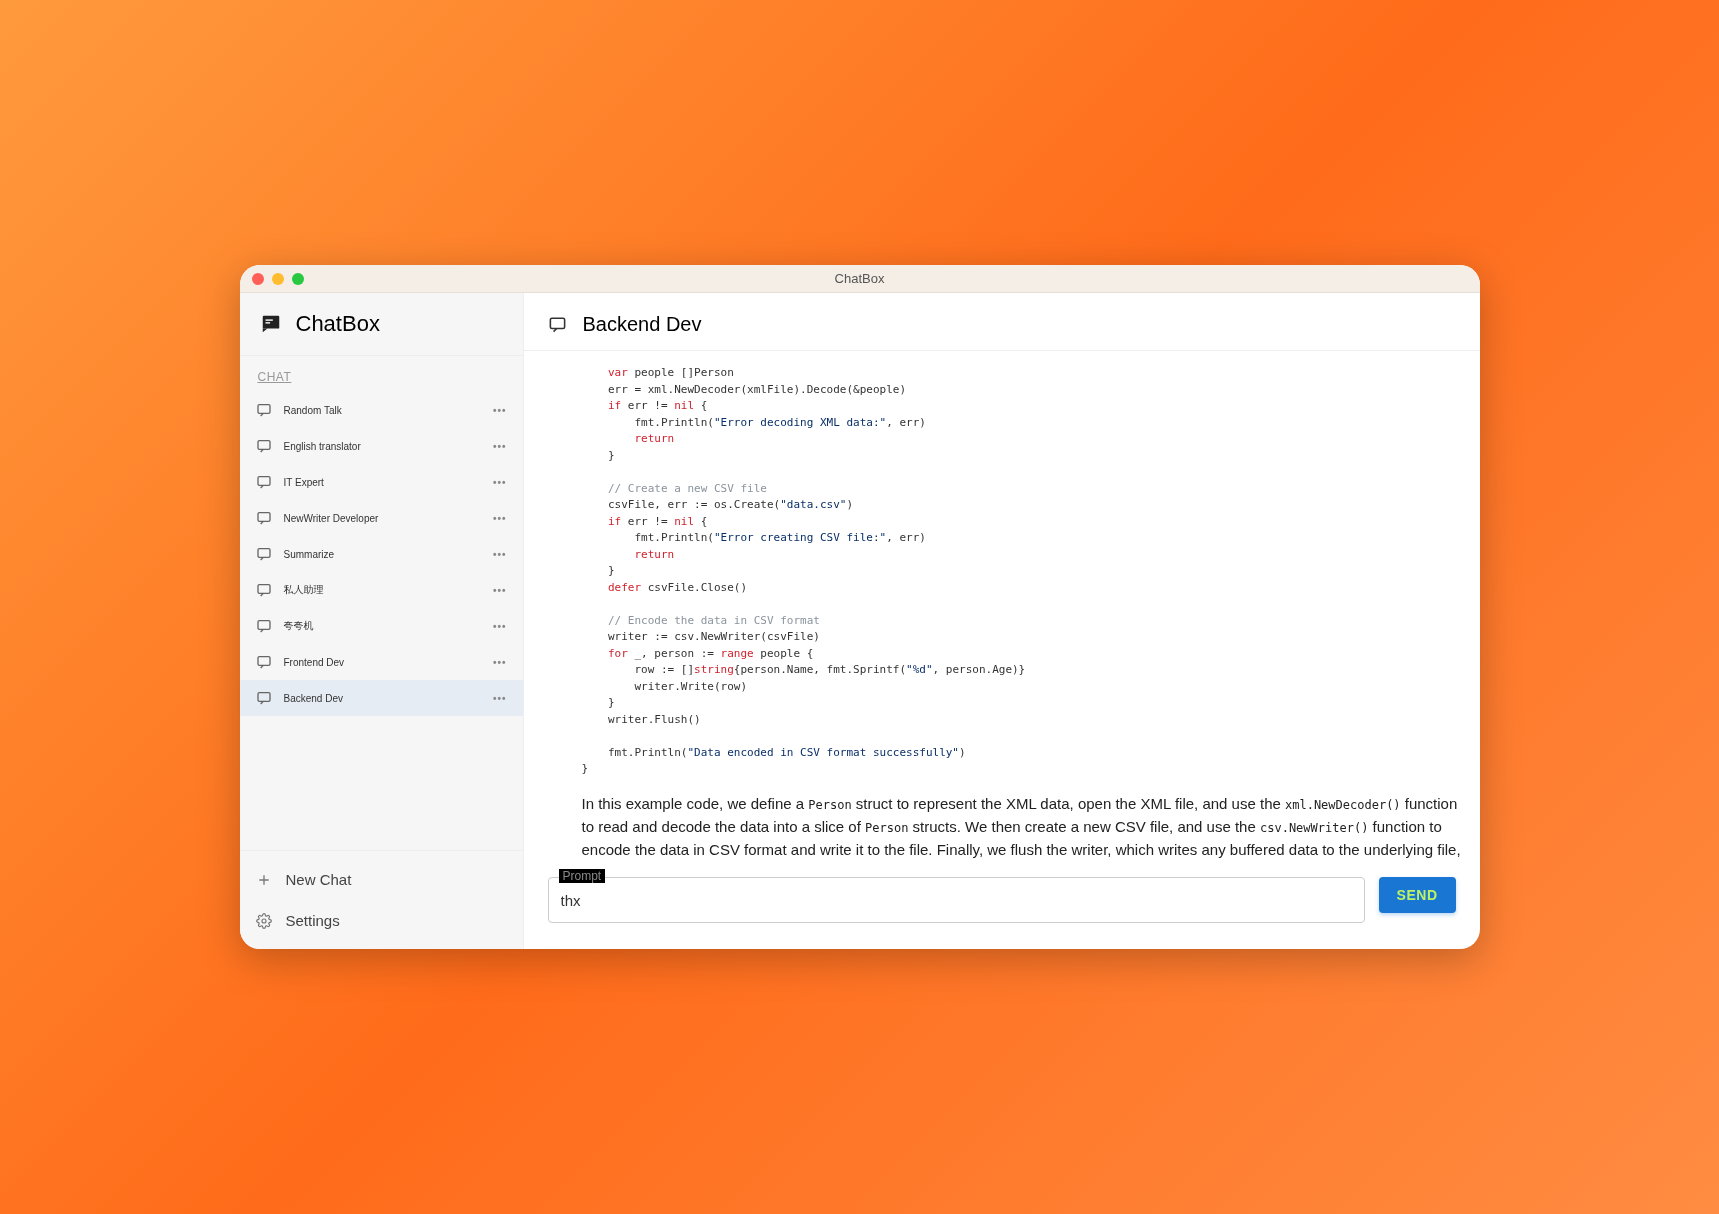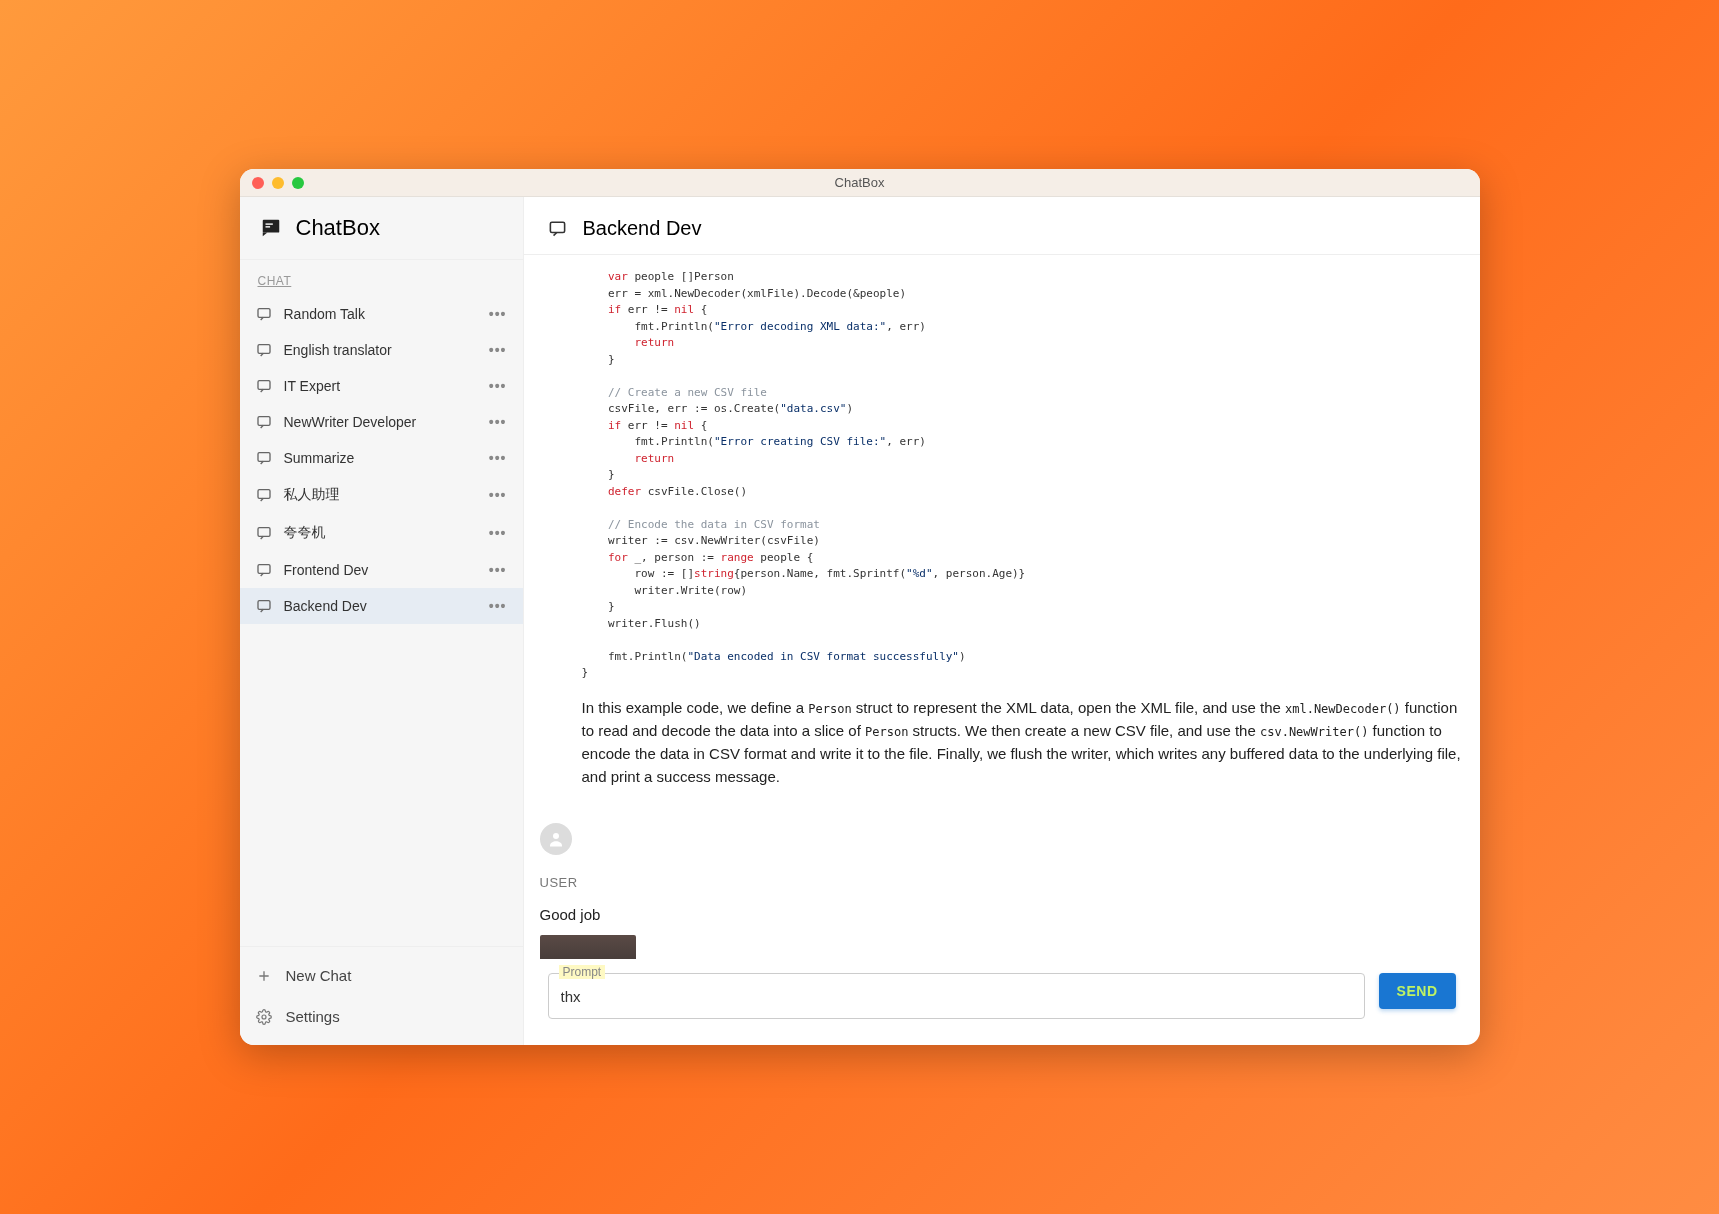--- a/index.html
+++ b/index.html
@@ -7,23 +7,23 @@
       font-family: -apple-system, BlinkMacSystemFont, "Segoe UI", sans-serif;
       background: linear-gradient(135deg, #ff9a3c 0%, #ff6b1a 50%, #ff8c42 100%);
       height: 100vh;
       display: flex;
       align-items: center;
       justify-content: center;
       overflow: hidden;
     }
     .window {
       width: 1240px;
-      height: 876px;
+      height: 684px;
       background: #fff;
-      border-radius: 14px;
+      border-radius: 20px;
       box-shadow: 0 10px 40px rgba(0,0,0,0.25);
       overflow: hidden;
       display: flex;
       flex-direction: column;
     }
     .titlebar {
       height: 28px;
       background: #f5eee7;
       border-bottom: 1px solid #e5e0da;
       display: flex;
@@ -53,21 +53,21 @@
     }
     .sidebar-header .brand-icon { width:22px; height:22px; }
     .sidebar-header .brand { font-size:22px; font-weight:500; }
     .chat-section-label {
       font-size:12px; color:#999; padding: 14px 18px 8px; letter-spacing:0.5px;text-decoration:underline;
     }
     .chat-list { flex:1; overflow:auto; }
     .chat-item {
       display:flex; align-items:center; justify-content:space-between;
       padding: 10px 16px; cursor:pointer;
-      color:#333; font-size:14px;
+      color:#333; font-size:10px;
     }
     .chat-item.active { background:#e6ecf3; }
     .chat-item-left { display:flex; align-items:center; gap:12px; }
     .chat-bubble-icon { width:16px; height:16px; color:#666; flex-shrink:0;}
     .more-dots { color:#888; letter-spacing:1px; font-weight:700;}
     .sidebar-footer { border-top:1px solid #eee; padding:8px 0; }
     .footer-item {
       display:flex; align-items:center; gap:14px;
       padding:12px 16px; cursor:pointer;
       font-size:15px; color:#444;
@@ -127,21 +127,21 @@
     }
     .input-row {
       padding: 14px 24px 26px; display:flex; gap:14px; align-items:flex-start;
     }
     .prompt-field {
       flex:1; position:relative;
       border:1px solid #ccc; border-radius:4px; background:#fff;
       padding: 14px 12px 12px;
     }
     .prompt-legend {
-      position:absolute; top:-9px; left:10px; background:#fef9c3;
+      position:absolute; top:-9px; left:10px; background:#000000;
       padding:0 4px; font-size:12px; color:#888;
     }
     .prompt-input {
       width:100%; border:none; outline:none; font-size:15px;
       background:transparent; color:#333;
     }
     .send-btn {
       background:#1976d2; color:#bef264; border:none;
       padding: 10px 18px; border-radius:4px; font-size:14px;
       font-weight:600; letter-spacing:0.5px; cursor:pointer;

